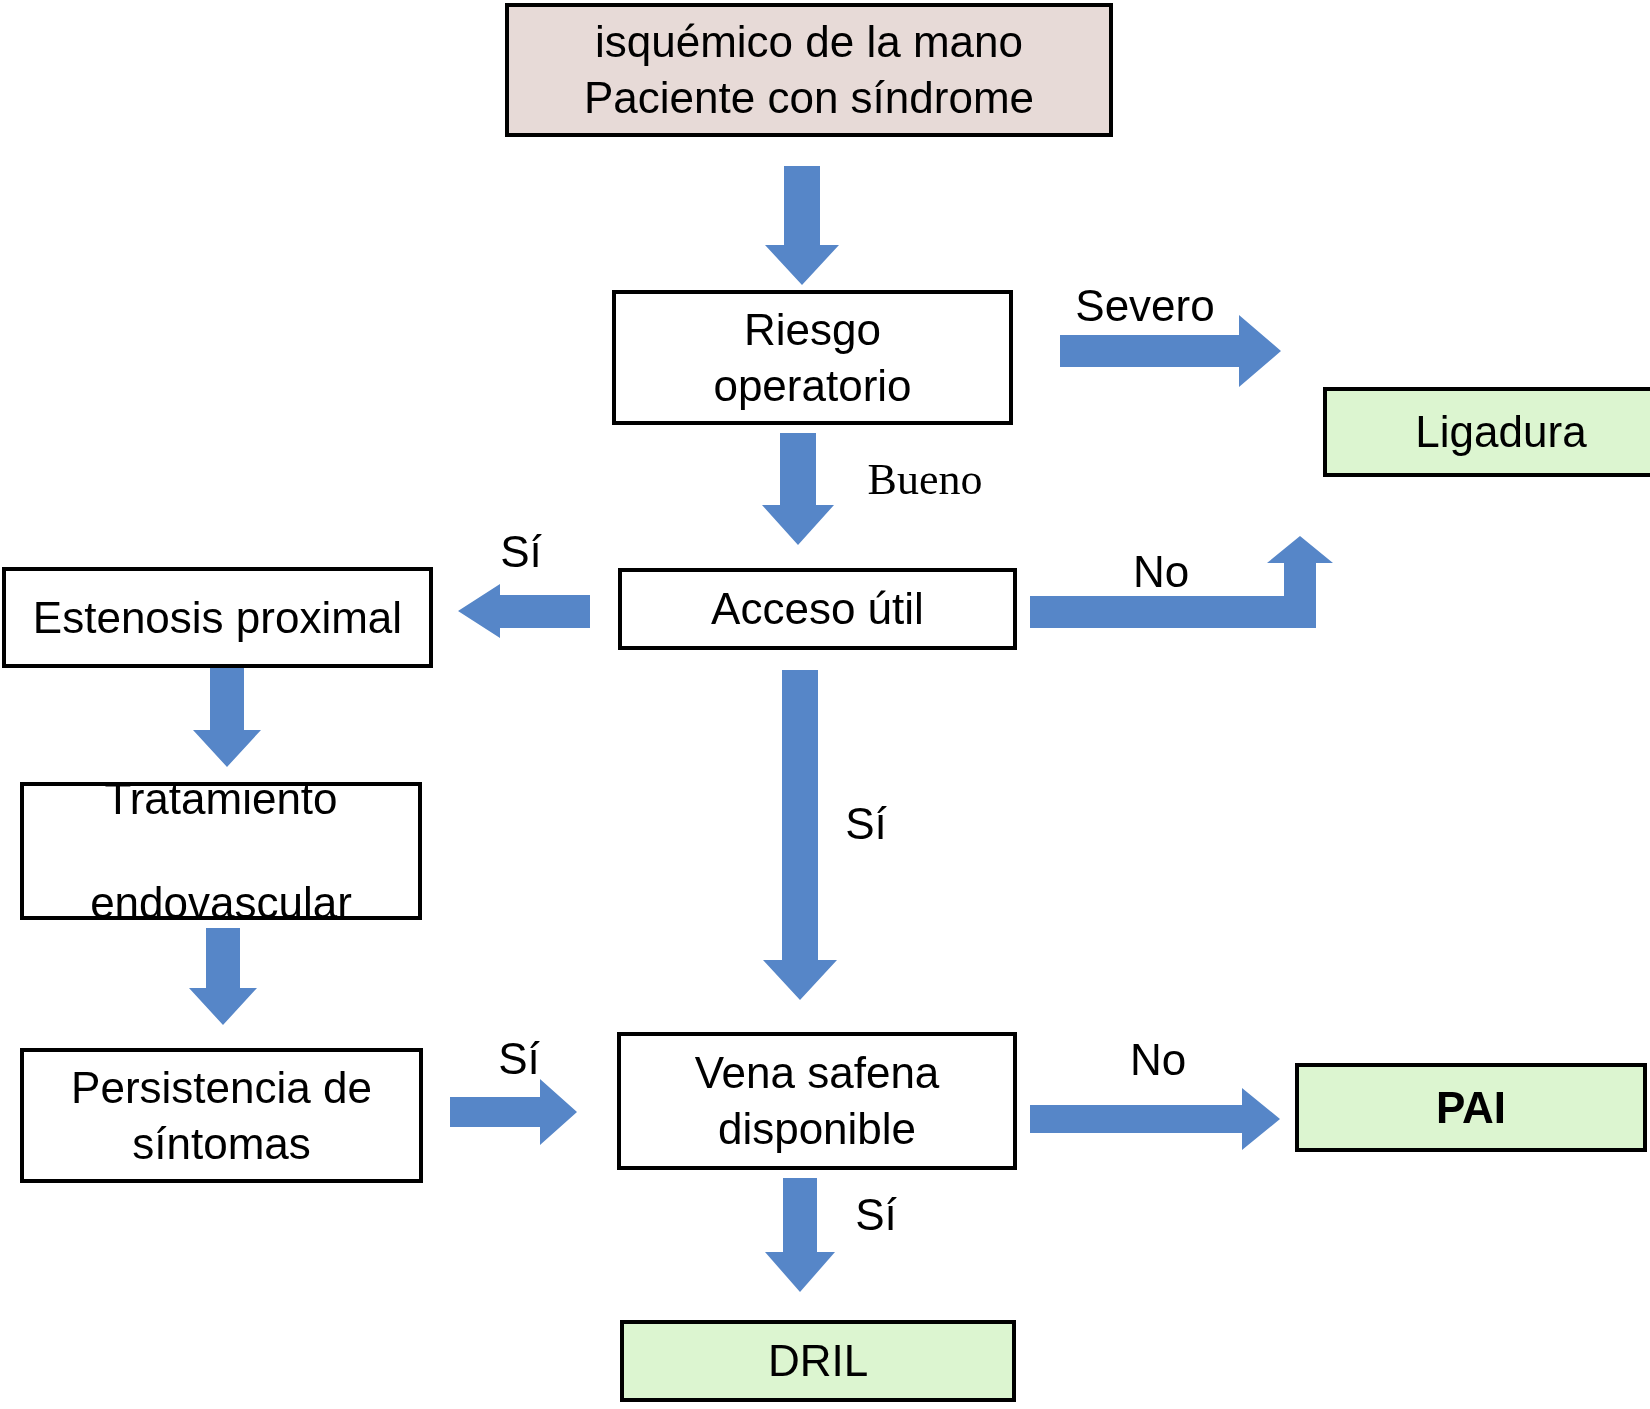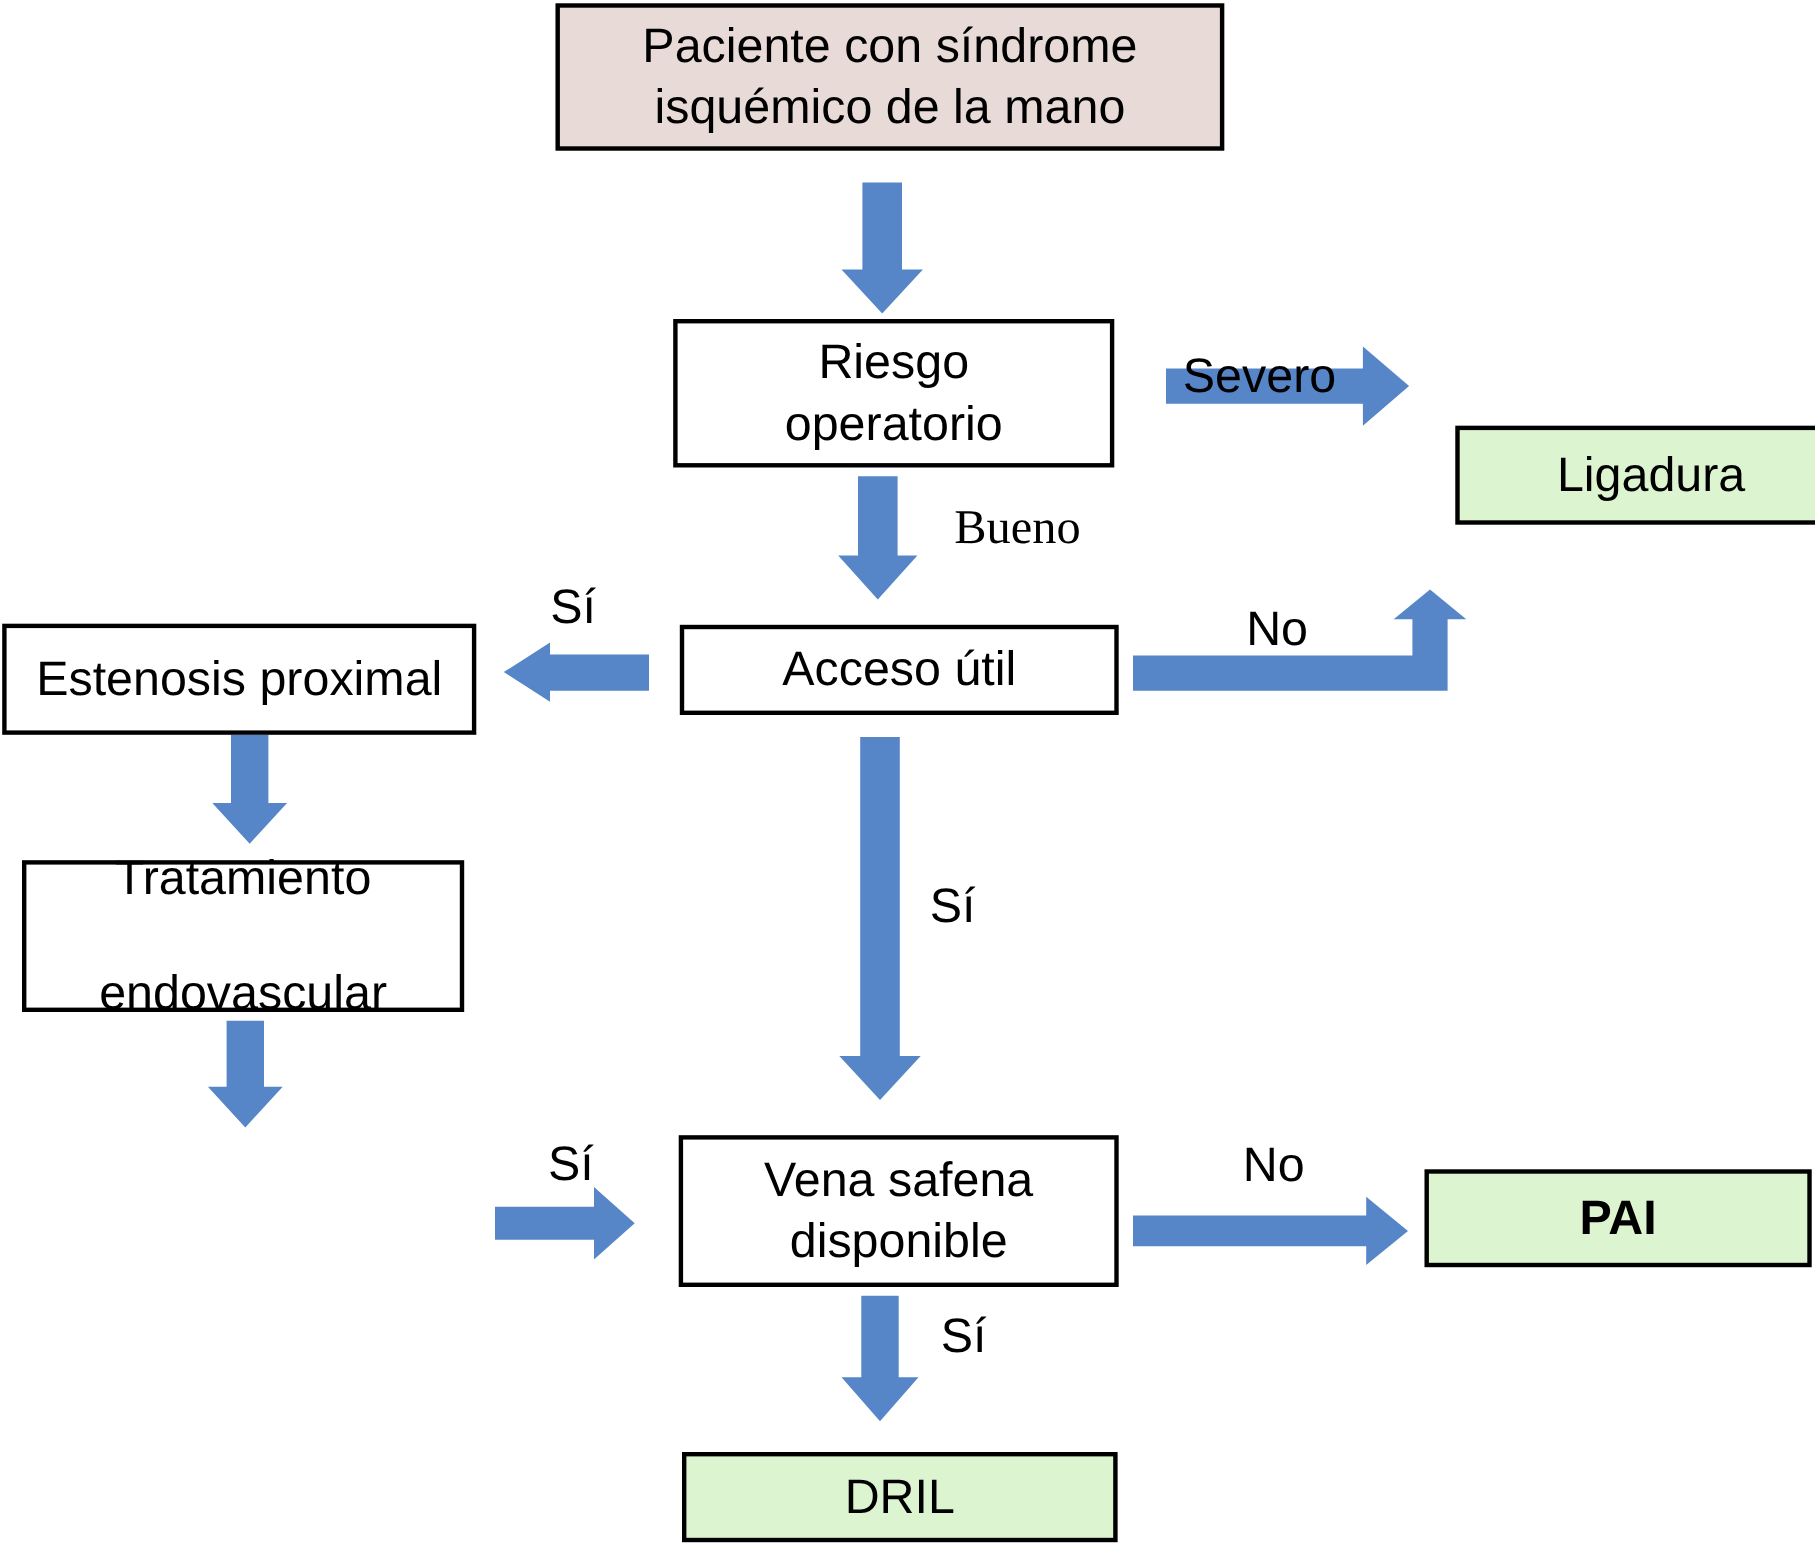--- a/index.html
+++ b/index.html
@@ -57,22 +57,22 @@
     <polygon points="1030,596 1284,596 1284,563 1267,563 1300,536 1333,563 1316,563 1316,628 1030,628"></polygon>
     <polygon points="782,670 818,670 818,960 837,960 800,1000 763,960 782,960"></polygon>
     <polygon points="210,662 244,662 244,730 261,730 227,767 193,730 210,730"></polygon>
     <polygon points="206,928 240,928 240,988 257,988 223,1025 189,988 206,988"></polygon>
     <polygon points="450,1097 540,1097 540,1079 577,1112 540,1145 540,1127 450,1127"></polygon>
     <polygon points="1030,1105 1242,1105 1242,1088 1280,1119 1242,1150 1242,1133 1030,1133"></polygon>
     <polygon points="783,1178 817,1178 817,1252 835,1252 800,1292 765,1252 783,1252"></polygon>
   </svg>
 
   <div class="node start" style="left:505px; top:3px; width:608px; height:134px;">
+    <span>isquémico de la mano</span>
     <span>Paciente con síndrome</span>
-    <span>isquémico de la mano</span>
   </div>
 
   <div class="node" style="left:612px; top:290px; width:401px; height:135px;">
     <span>Riesgo</span>
     <span>operatorio</span>
   </div>
 
   <div class="node outcome" style="left:1287px; top:387px; width:356px; height:90px;margin-left:36px;">
     <span>Ligadura</span>
   </div>
@@ -83,35 +83,39 @@
 
   <div class="node" style="left:2px; top:567px; width:431px; height:101px;">
     <span>Estenosis proximal</span>
   </div>
 
   <div class="node" style="left:20px; top:782px; width:402px; height:138px;gap:48px;">
     <span>Tratamiento</span>
     <span>endovascular</span>
   </div>
 
+  <div class="node" style="left:20px; top:1048px; width:403px; height:135px;">
+    <span>Persistencia de</span>
+    <span>síntomas</span>
+  </div>
 
   <div class="node" style="left:617px; top:1032px; width:400px; height:138px;">
     <span>Vena safena</span>
     <span>disponible</span>
   </div>
 
   <div class="node outcome" style="left:1295px; top:1063px; width:352px; height:89px;font-weight:bold;">
     <span>PAI</span>
   </div>
 
   <div class="node outcome" style="left:620px; top:1320px; width:396px; height:82px;">
     <span>DRIL</span>
   </div>
 
-  <div class="edge-label" style="left:1145px; top:306px;margin-top:36px;">Severo</div>
+  <div class="edge-label" style="left:1145px; top:306px;">Severo</div>
   <div class="edge-label" style="left:925px; top:479px;font-family:Liberation Serif, serif;">Bueno</div>
   <div class="edge-label" style="left:521px; top:552px;">Sí</div>
   <div class="edge-label" style="left:1161px; top:572px;">No</div>
   <div class="edge-label" style="left:866px; top:824px;">Sí</div>
   <div class="edge-label" style="left:519px; top:1059px;">Sí</div>
   <div class="edge-label" style="left:1158px; top:1060px;">No</div>
   <div class="edge-label" style="left:876px; top:1215px;">Sí</div>
 
 </div>
 

